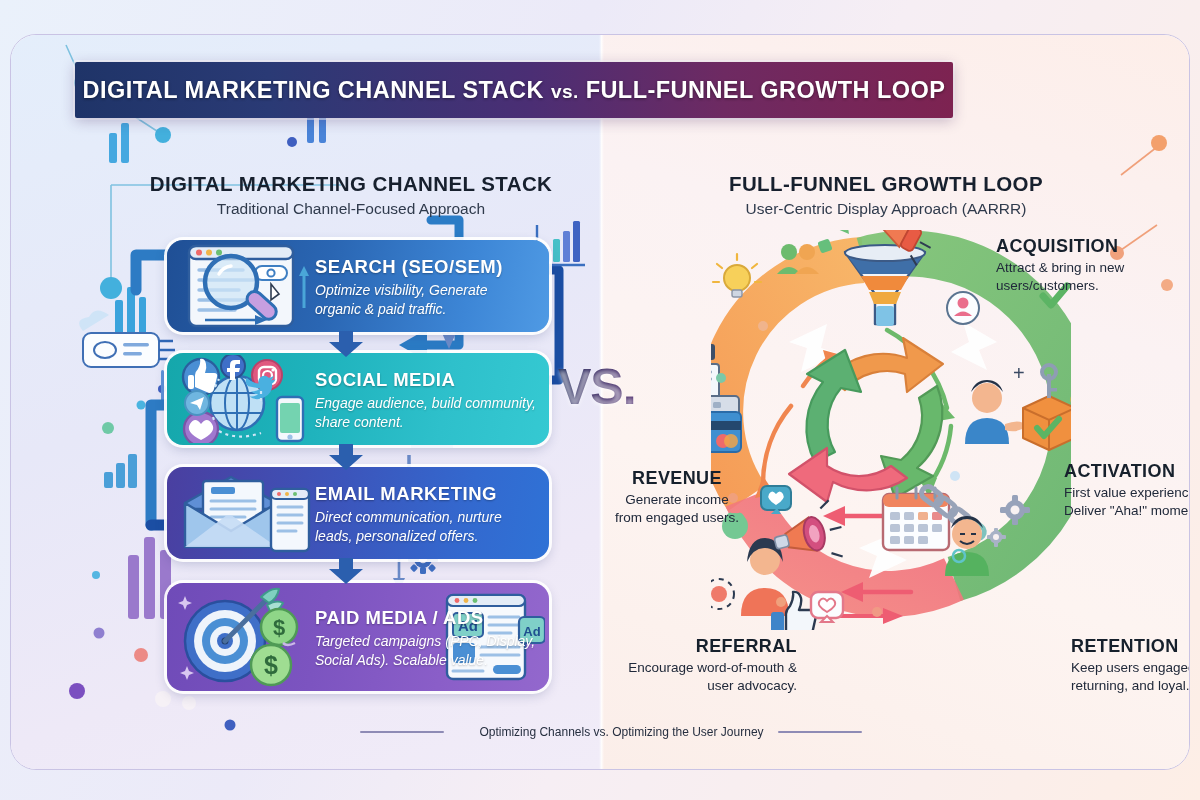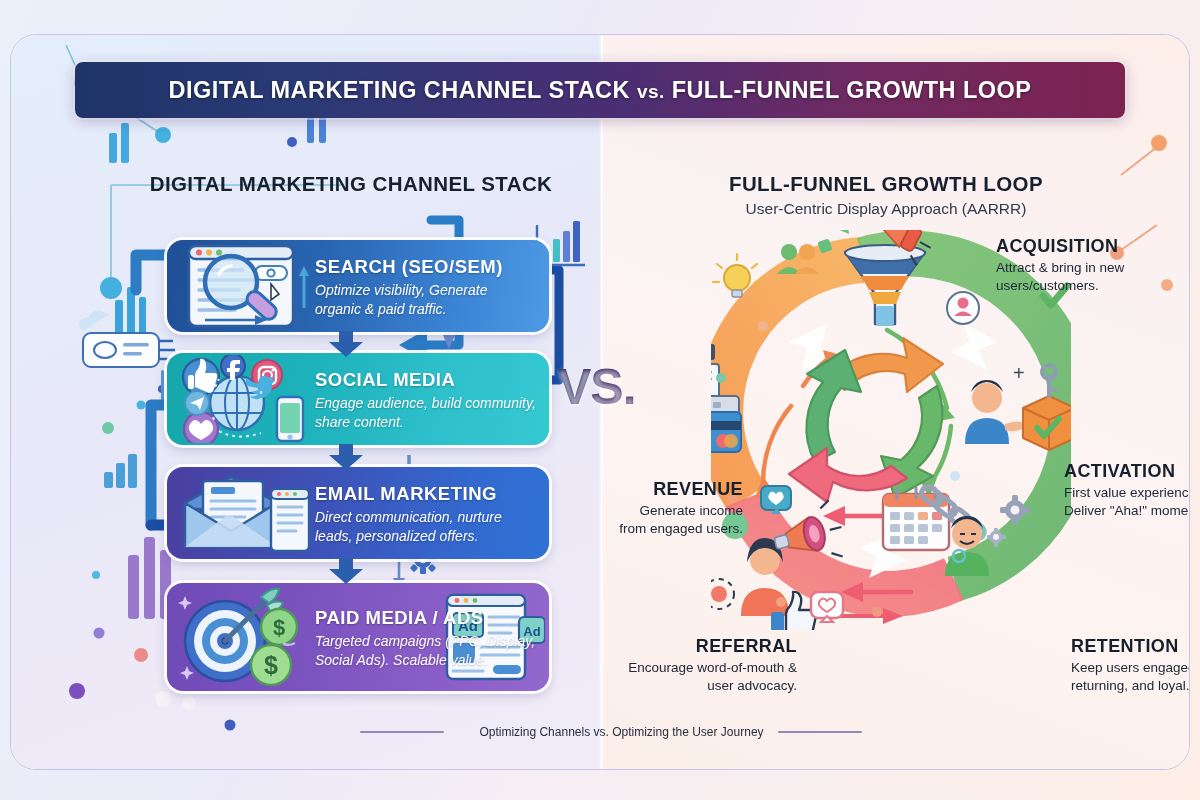--- a/index.html
+++ b/index.html
@@ -43,22 +43,22 @@
   #panel-seam {
     position: absolute; left: 588px; top: 0;
     width: 5px; height: 100%;
     background: linear-gradient(90deg, rgba(255,255,255,0) 0%, rgba(255,255,255,.85) 50%, rgba(255,255,255,0) 100%);
   }
 
   
   #titlebar {
     position: absolute;
     left: 75px; top: 62px;
-    width: 1050px; height: 56px;
-    border-radius: 8px;
+    width: 878px; height: 56px;
+    border-radius: 2px;
     background: linear-gradient(90deg,#1f3468 0%, #2a3a75 22%, #4b2e74 52%, #6e2a62 74%, #7d2351 100%);
     box-shadow: 0 3px 14px rgba(60,30,90,.28), 0 0 0 2px rgba(255,255,255,.55);
     display: flex; align-items: center; justify-content: center;
     z-index: 40;
   }
   #titlebar .t {
     color: #fff;
     font-size: 23.5px;
     font-weight: bold;
     letter-spacing: .45px;
@@ -145,21 +145,21 @@
     font-size: 18px; font-weight: bold; color: #16202c;
     letter-spacing: .4px; line-height: 23px;
   }
   .stage .s-desc {
     font-size: 13.5px; color: #20293a; line-height: 17.5px; margin-top: 1px;
   }
   #stage-acquisition { left: 985px; top: 200px; width: 210px; text-align: left; }
   #stage-activation  { left: 1053px; top: 425px; width: 150px; text-align: left; }
   #stage-retention   { left: 1060px; top: 600px; width: 140px; text-align: left; }
   #stage-referral    { left: 600px; top: 600px; width: 186px; text-align: right; }
-  #stage-revenue     { left: 600px; top: 443px; width: 132px; text-align: right; }
+  #stage-revenue     { left: 600px; top: 432px; width: 132px; text-align: center; }
 
   
   #footer {
     position: absolute; left: 0; top: 690px; width: 1200px;
     display: flex; align-items: center; justify-content: center; gap: 14px;
     z-index: 35;
   }
   #footer .fline { width: 84px; height: 2px; background: #8e8bb5; border-radius: 2px; }
   #footer .ftext { font-size: 12px; color: #262f40; white-space: nowrap; margin-left: 21px; }
 
@@ -631,20 +631,21 @@
         <circle cx="52" cy="96" r="5" fill="#f0b48c"></circle>
         <circle cx="166" cy="382" r="5" fill="#f09a85"></circle>
         <circle cx="248" cy="326" r="6" fill="none" stroke="#5fc4c9" stroke-width="2.5"></circle>
         <circle cx="244" cy="246" r="5" fill="#cfe4f5"></circle>
         <circle cx="10" cy="148" r="5" fill="#7bc8a8"></circle>
       </g>
     </svg>
 
     <div id="head-left" class="colhead">
       <div class="h1">DIGITAL MARKETING CHANNEL STACK</div>
+      <div class="h2">Traditional Channel-Focused Approach</div>
     </div>
     <div id="head-right" class="colhead">
       <div class="h1">FULL-FUNNEL GROWTH LOOP</div>
       <div class="h2">User-Centric Display Approach (AARRR)</div>
     </div>
 
     <div id="card-search" class="card">
       <svg class="cart" width="138" height="88" viewBox="0 0 138 88">
         <rect x="14" y="4" width="104" height="80" rx="7" fill="#f3f7fc" stroke="#2f5e9e" stroke-width="2.4"></rect>
         <rect x="14" y="4" width="104" height="13" rx="7" fill="#e3ecf7" stroke="#2f5e9e" stroke-width="2.4"></rect>

